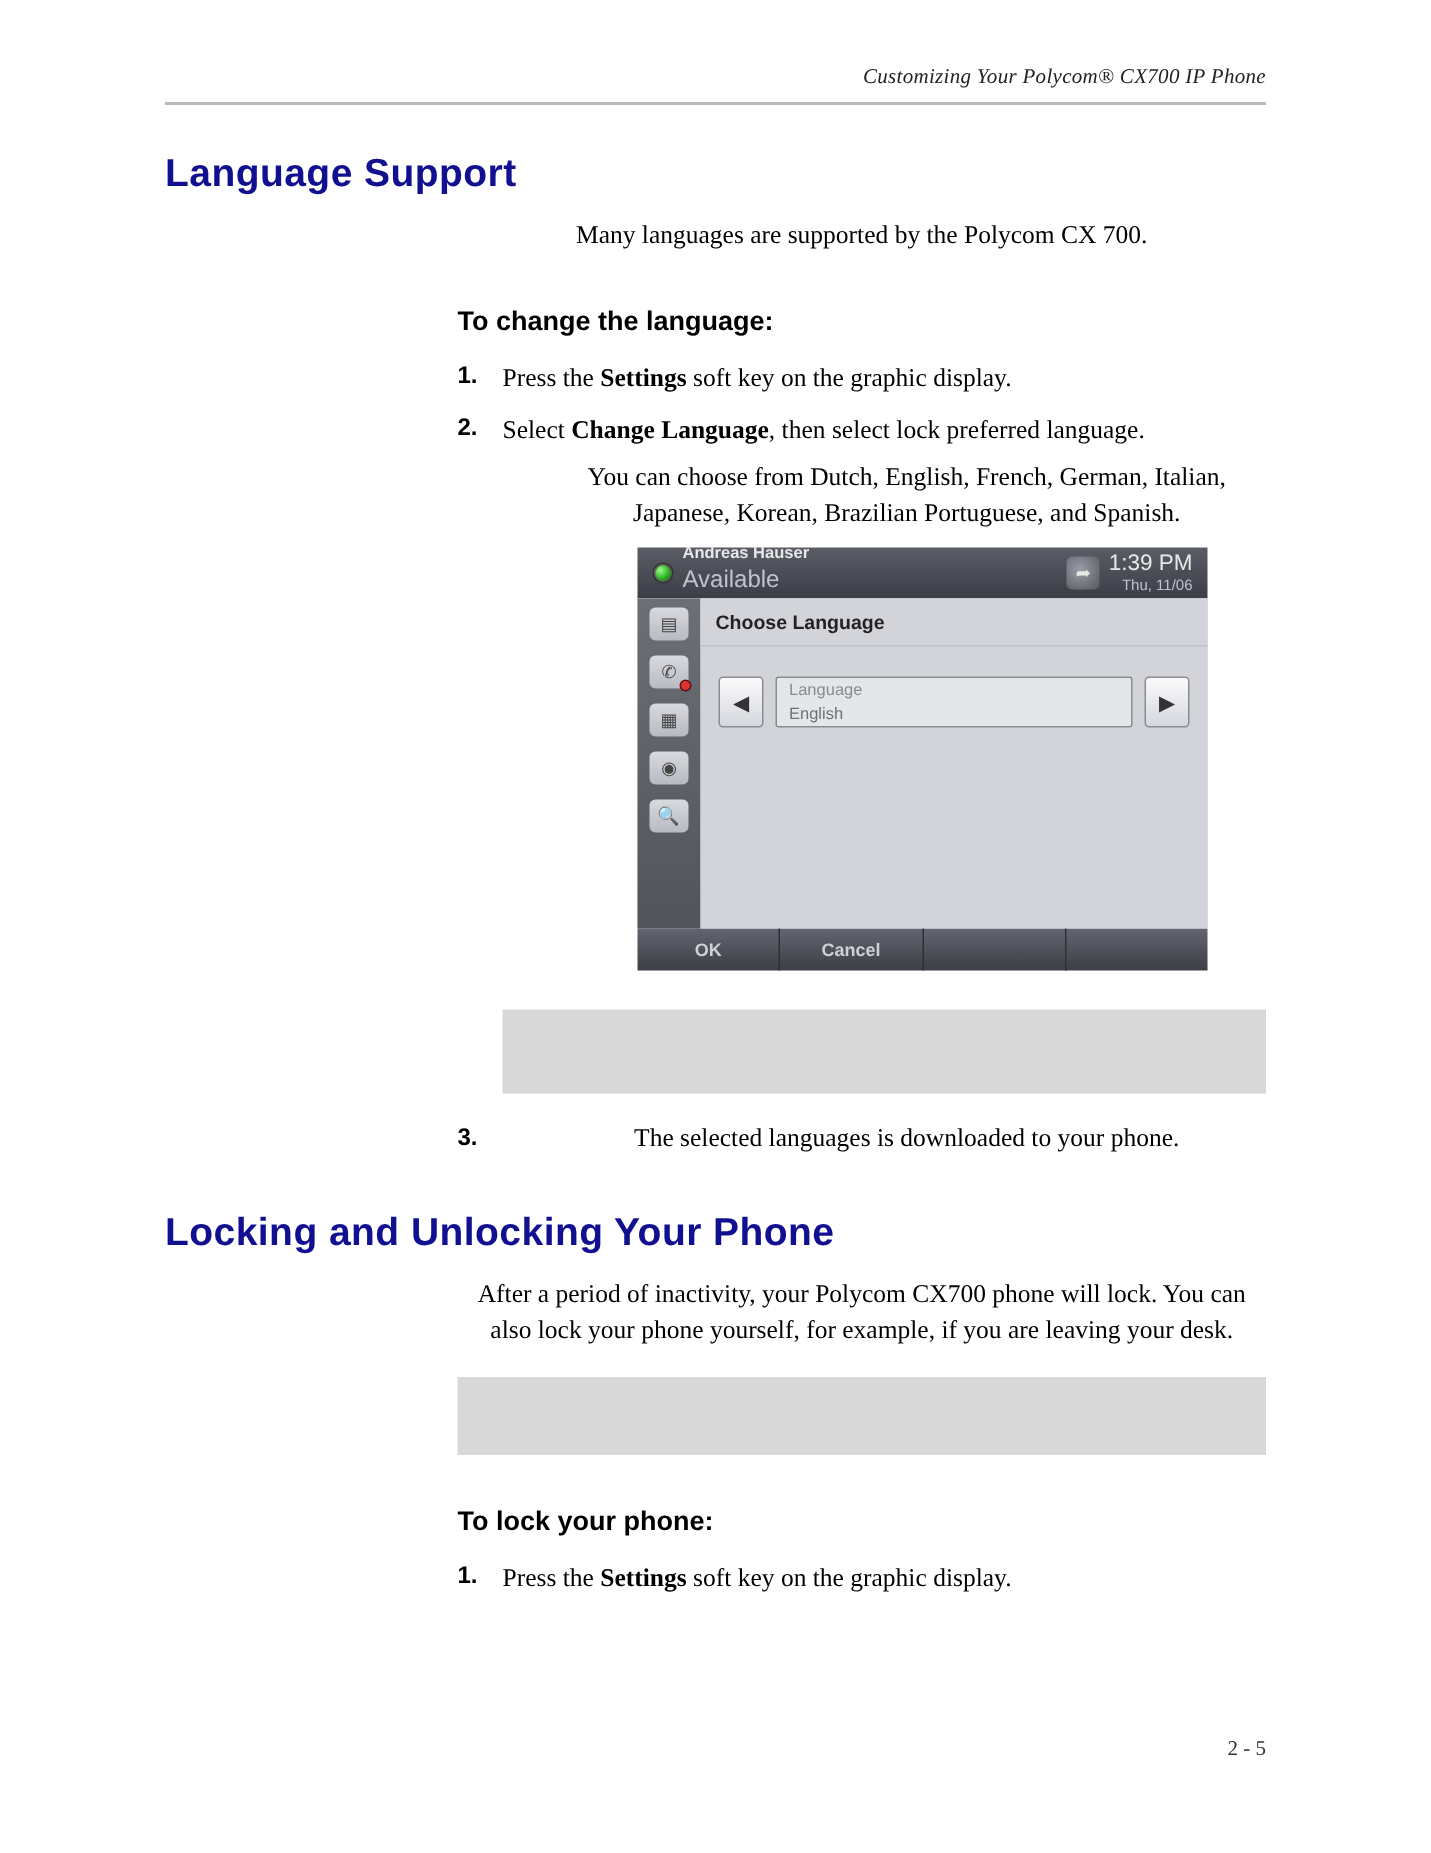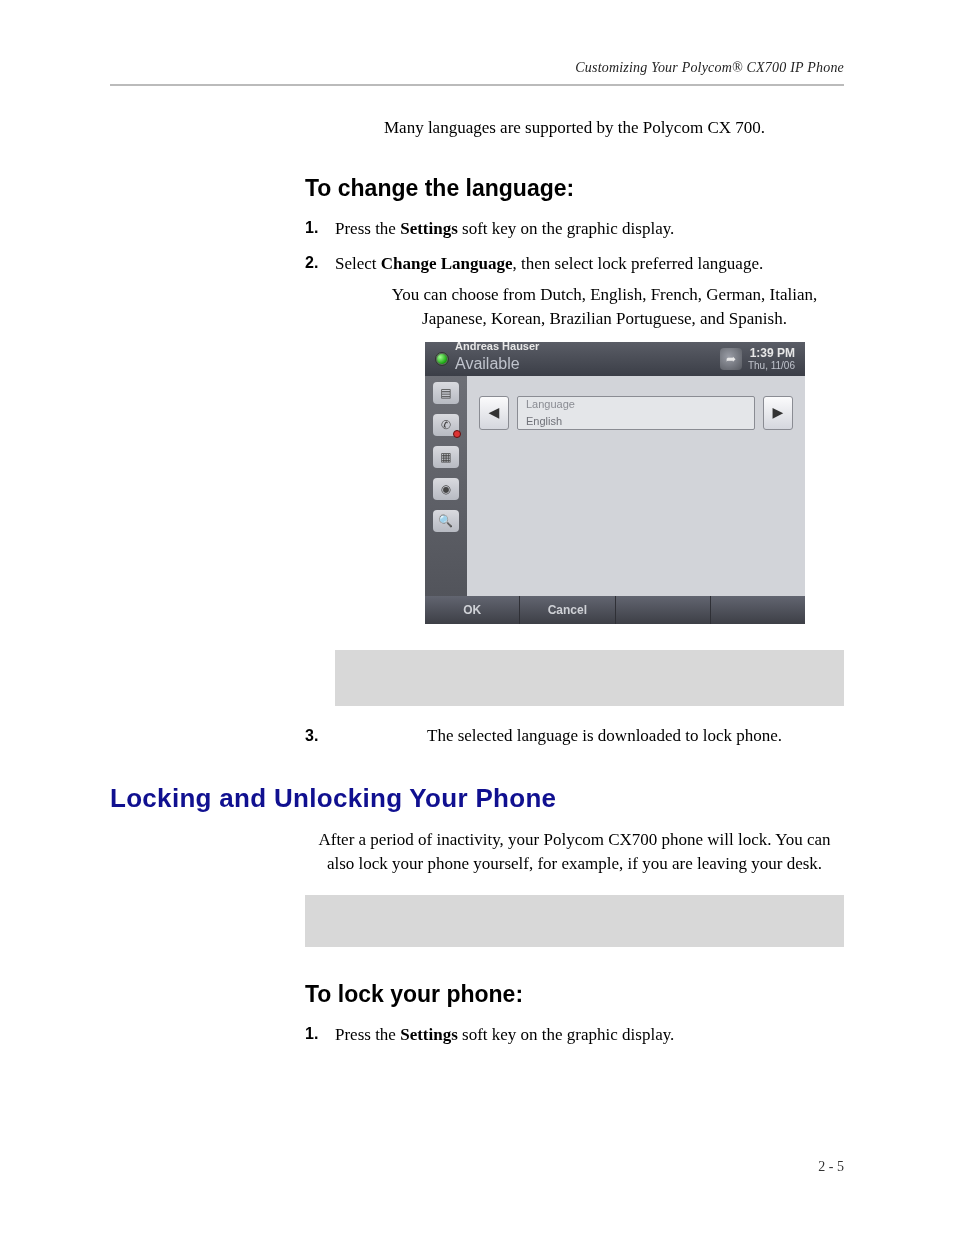--- a/index.html
+++ b/index.html
@@ -1,43 +1,43 @@
 <!DOCTYPE html>
 <html><head>
 <meta charset="utf-8">
 <style>
   * { box-sizing: border-box; margin: 0; padding: 0; }
   html, body { width: 954px; background: #fff; font-family: "Book Antiqua", Palatino, "Palatino Linotype", Georgia, serif; color: #000; }
-  .page { width: 954px; height: 1235px; position: relative; padding: 60px 110px 60px 110px; }
+  .page { width: 954px; height: 1235px; position: relative; padding: 44px 110px 60px 110px; }
   .header-right { text-align: right; font-style: italic; font-size: 14px; letter-spacing: .2px; color: #222; }
   .rule { border: none; border-top: 2px solid #bbb; margin-top: 8px; margin-bottom: 30px; }
   h2.section { font-family: Futura, "Trebuchet MS", Arial, sans-serif; font-weight: 600; font-size: 26px; color: #101090; margin: 0 0 14px 0; letter-spacing: .3px; }
   .body-block { margin-left: 195px; }
   p.body { font-size: 17px; line-height: 1.45; margin-bottom: 10px; text-align: center; }
-  .sub-head { font-family: Futura, "Trebuchet MS", Arial, sans-serif; font-weight: 600; font-size: 23px; margin-top: 34px; margin-bottom: 14px; }
+  .sub-head { font-family: Futura, "Trebuchet MS", Arial, sans-serif; font-weight: 600; font-size: 18px; margin-top: 34px; margin-bottom: 14px; }
   ol.steps { list-style: none; padding: 0; margin: 0; }
   ol.steps > li { font-size: 17px; line-height: 1.5; margin-bottom: 10px; padding-left: 30px; position: relative; }
   ol.steps > li .num { position: absolute; left: 0; top: 0; font-family: Futura, "Trebuchet MS", Arial, sans-serif; font-weight: 700; font-size: 16px; }
   .strong { font-weight: 700; }
   .indent-after { margin-left: 30px; margin-top: 6px; }
   .gray-strip { height: 56px; background: #d8d8d8; margin: 18px 0; }
   .gray-strip.thin { height: 52px; }
   .page-num { position: absolute; right: 110px; bottom: 60px; font-size: 14px; color: #333; }
 
   
   .phone { width: 380px; margin: 10px 0 2px 90px; font-family: Tahoma, Arial, sans-serif; }
   .ph-status { display:flex; align-items:center; justify-content:space-between; height: 34px; padding: 0 10px;
     background: linear-gradient(#5a5d66,#3b3e47); color:#dcdcdc; font-size:11px; }
   .ph-status .left { display:flex; align-items:center; gap:6px; }
   .dot { width:14px; height:14px; border-radius:50%; background: radial-gradient(circle at 35% 35%, #9efc8e, #19a510 60%, #0b5e05); border:1px solid #333; box-shadow: 0 0 0 1px #666 inset; }
   .ph-status .name { font-weight:700; color:#e8e8e8; line-height:1; }
   .ph-status .sub  { font-size:16px; color:#bfc3cc; }
   .ph-status .mid-ico { width:22px; height:22px; border-radius:4px; background: radial-gradient(circle at 40% 40%, #9a9da6, #55585f); color:#e8e8e8; display:flex; align-items:center; justify-content:center; font-size:12px; margin-right:6px; }
   .ph-status .time { text-align:right; line-height:1.1; }
-  .ph-status .time .t1 { font-weight:700; color:#e8e8e8; font-size:12px; }
+  .ph-status .time .t1 { font-weight:400; color:#e8e8e8; font-size:15px; }
   .ph-status .time .t2 { font-size:10px; color:#bfc3cc; }
 
   .ph-body { display:flex; background: #d2d4d9; }
   .ph-sidebar { width:42px; background: linear-gradient(#6d6f76,#52545b); display:flex; flex-direction:column; align-items:center; padding:6px 0 10px; gap:10px; }
   .side-ico { width:26px; height:22px; border-radius:4px; background: linear-gradient(#d9dadf,#b7bac2); display:flex; align-items:center; justify-content:center; font-size:12px; color:#444; position:relative; }
   .side-ico.badge::after{ content:''; position:absolute; bottom:-2px; right:-2px; width:6px; height:6px; background:#d33; border-radius:50%; border:1px solid #5d1010; }
   .ph-main { flex:1; background:#d2d4d9; min-height: 220px; }
   .ph-title { background:#d2d4d9; border-bottom:1px solid #bfc1c7; padding:6px 10px; font-weight:700; color:#222; font-size:13px; }
   .ph-content { padding:20px 12px 40px 12px; }
   .lang-row { display:flex; align-items:center; gap:8px; }
@@ -48,20 +48,21 @@
   .ph-soft > div { flex:1; display:flex; align-items:center; justify-content:center; border-right:1px solid #2f3036; font-weight:700; }
   .ph-soft > div:last-child{ border-right:none; }
 </style>
 </head>
 <body>
 
 <div class="page">
   <div class="header-right">Customizing Your Polycom® CX700 IP Phone</div>
   <hr class="rule">
 
+  <h2 class="section">Language Support</h2>
 
   <div class="body-block">
     <p class="body">Many languages are supported by the Polycom CX 700.</p>
 
     <div class="sub-head">To change the language:</div>
 
     <ol class="steps">
       <li>
         <span class="num">1.</span>
         <span>
@@ -95,20 +96,21 @@
           </div>
           <div class="ph-body">
             <div class="ph-sidebar">
               <div class="side-ico">▤</div>
               <div class="side-ico badge">✆</div>
               <div class="side-ico">▦</div>
               <div class="side-ico">◉</div>
               <div class="side-ico">🔍</div>
             </div>
             <div class="ph-main">
+              <div class="ph-title">Choose Language</div>
               <div class="ph-content">
                 <div class="lang-row">
                   <div class="arrow-btn">◀</div>
                   <div class="lang-box">
                     <span>Language</span>
                     <span class="cur">English</span>
                   </div>
                   <div class="arrow-btn">▶</div>
                 </div>
               </div>
@@ -119,21 +121,21 @@
             <div>Cancel</div>
             <div></div>
             <div></div>
           </div>
         </div>
 
         <div class="gray-strip" style="margin-top:26px;"></div>
       </li>
       <li>
         <span class="num">3.</span>
-        <p class="body indent-after">The selected language is downloaded to lock phone.</p>
+        <p class="body indent-after">The selected languages is downloaded to your phone.</p>
       </li>
     </ol>
   </div>
 
   <h2 class="section" style="margin-top:34px;">Locking and Unlocking Your Phone</h2>
 
   <div class="body-block">
     <p class="body">After a period of inactivity, your Polycom CX700 phone will lock. You can also lock your phone yourself, for example, if you are leaving your desk.</p>
     <div class="gray-strip thin"></div>
 

